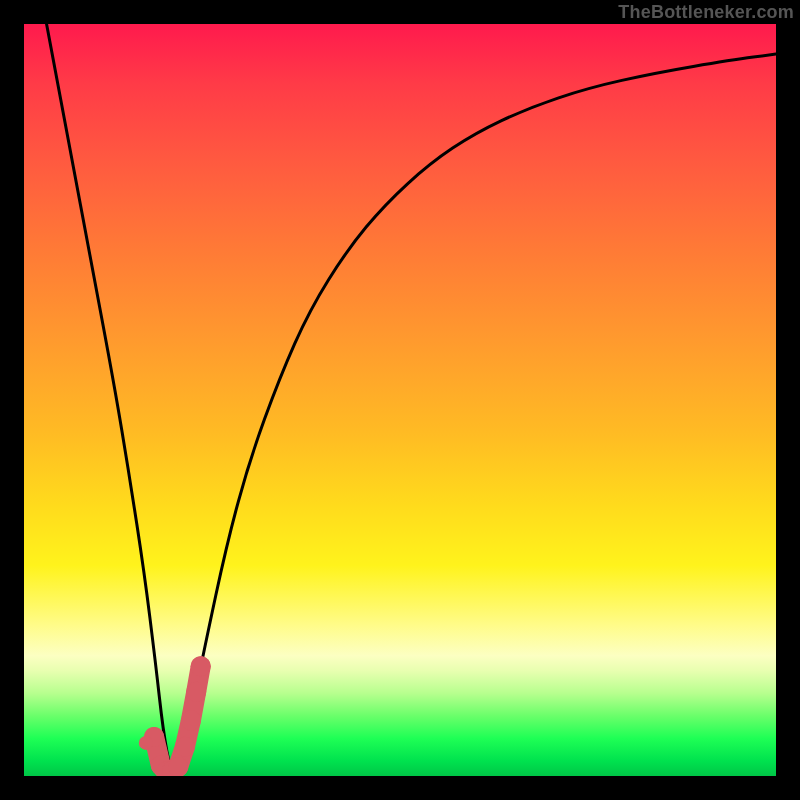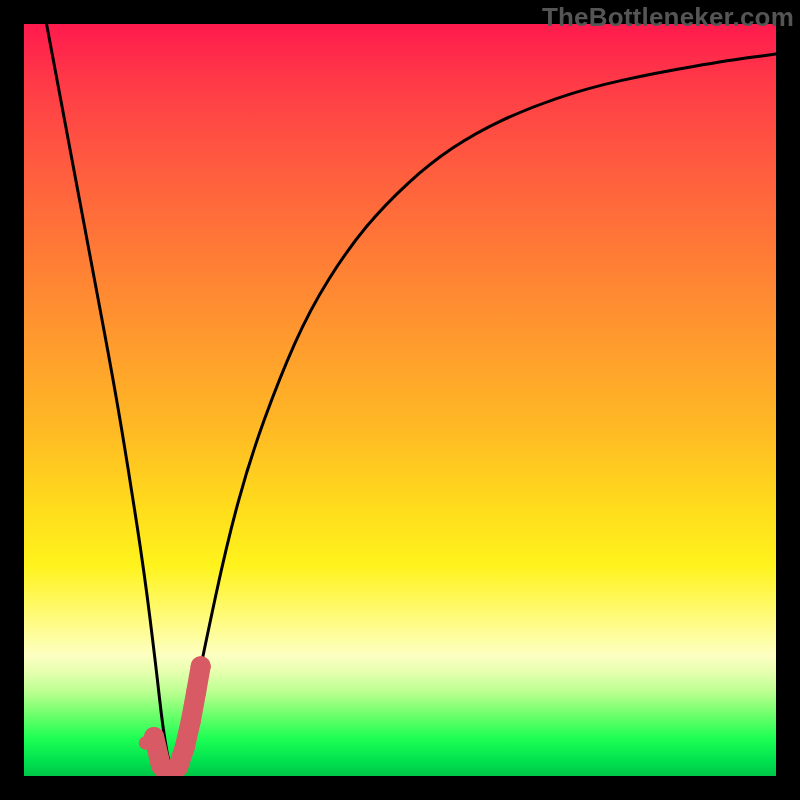--- a/index.html
+++ b/index.html
@@ -51,21 +51,21 @@
     left: 0;
     top: 0;
     width: 100%;
     height: 100%;
   }
   .watermark {
     position: absolute;
     top: 2px;
     right: 6px;
     color: #555;
-    font-size: 26px;
+    font-size: 18px;
     font-weight: bold;
     letter-spacing: 0.2px;
     user-select: none;
   }
 </style>
 </head>
 <body>
 
 <div class="frame">
   <div class="gradient"></div>

